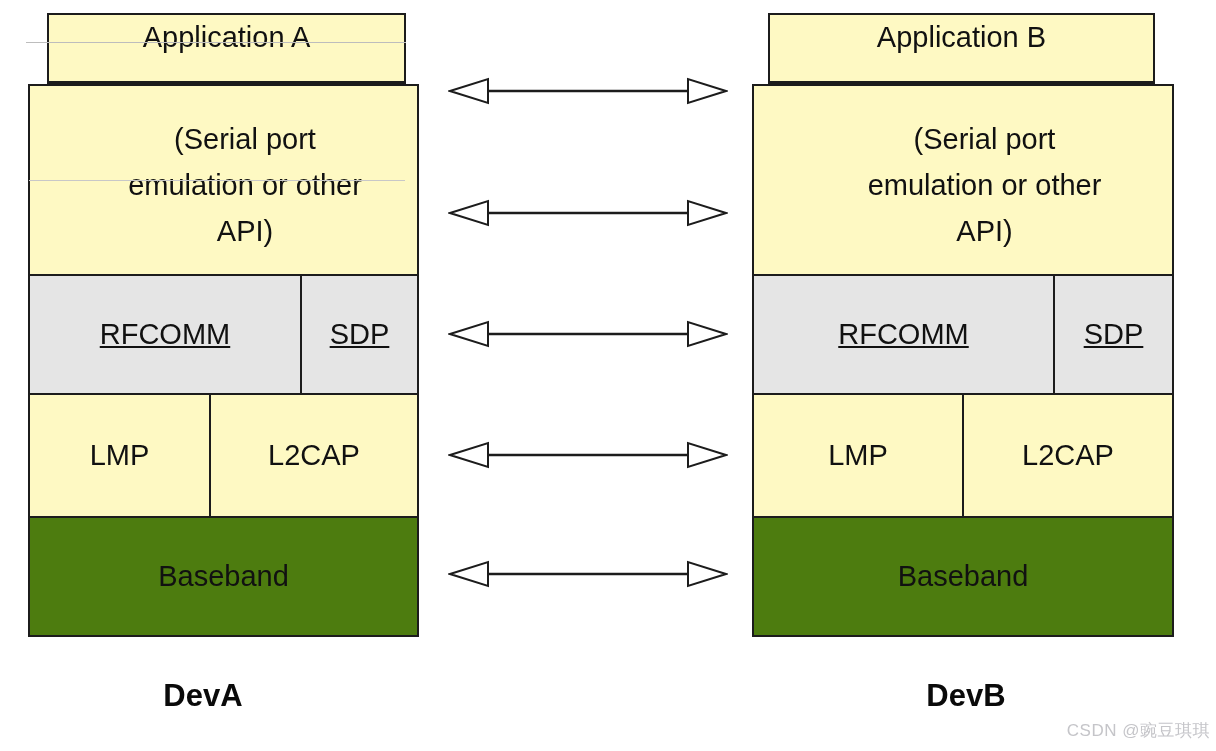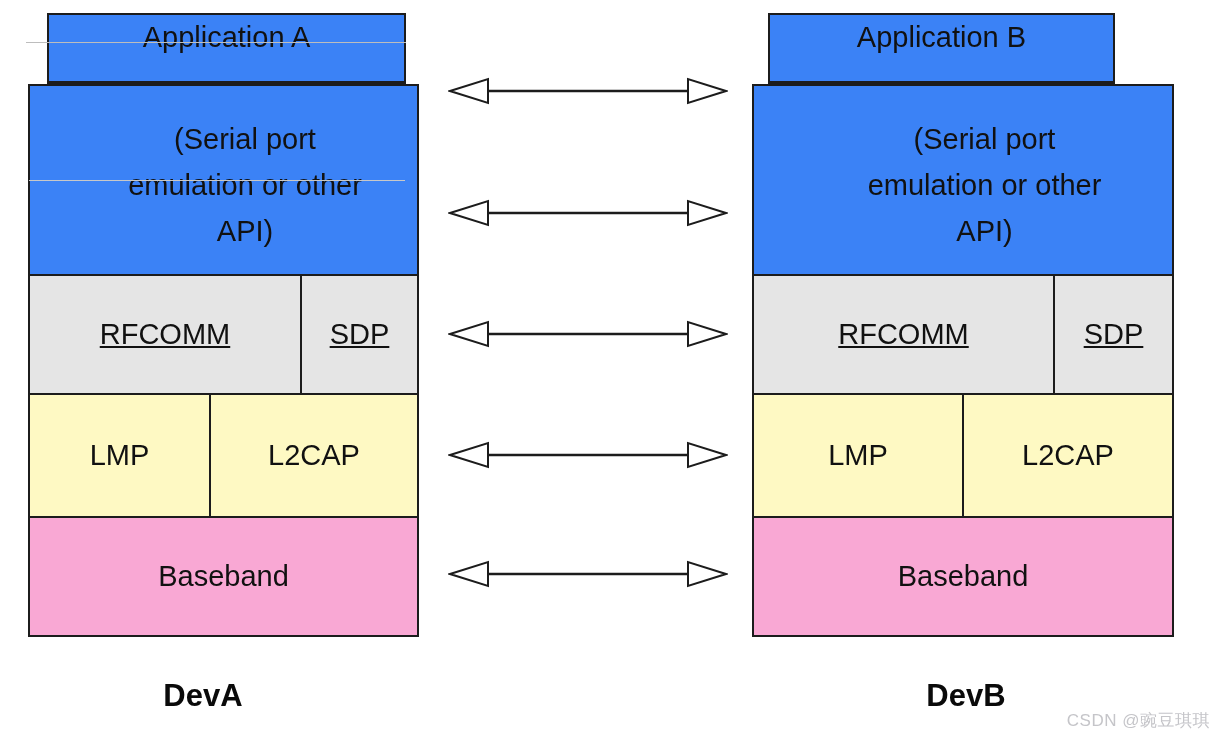--- a/index.html
+++ b/index.html
@@ -9,21 +9,21 @@
     width: 1216px;
     height: 751px;
     background: #ffffff;
     font-family: "Liberation Sans", sans-serif;
     color: #111111;
     overflow: hidden;
   }
   .box {
     position: absolute;
     border: 2px solid #1c1c1c;
-    background: #3b82f6;
+    background: #fef9c3;
     display: flex;
     align-items: center;
     justify-content: center;
     text-align: center;
   }
   .app-box {
     align-items: flex-start;
     padding-top: 6px;
     font-size: 29px;
     border-bottom-width: 3px;
@@ -34,33 +34,33 @@
     padding-top: 10px;
     font-size: 29px;
     line-height: 46px;
     z-index: 2;
     flex-direction: column;
   }
   .serial-box .line { width: 100%; padding-left: 43px; }
   .cell { font-size: 29px; z-index: 1; }
   .row-light  { background: #e5e5e5; text-decoration: underline; }
   .row-medium { background: #fef9c3; }
-  .row-dark   { background: #f9a8d4; }
+  .row-dark   { background: #4d7c0f; }
 
   
   .appA      { left: 47px;  top: 13px;  width: 359px; height: 71px; }
   .serialA   { left: 28px;  top: 84px;  width: 391px; height: 192px; }
   .rfcommA   { left: 28px;  top: 274px; width: 274px; height: 121px; }
   .sdpA      { left: 300px; top: 274px; width: 119px; height: 121px; }
   .lmpA      { left: 28px;  top: 393px; width: 183px; height: 125px; }
   .l2capA    { left: 209px; top: 393px; width: 210px; height: 125px; }
   .basebandA { left: 28px;  top: 516px; width: 391px; height: 121px; }
 
   
-  .appB      { left: 768px;  top: 13px;  width: 347px; height: 71px; }
+  .appB      { left: 768px;  top: 13px;  width: 387px; height: 71px; }
   .serialB   { left: 752px;  top: 84px;  width: 422px; height: 192px; }
   .rfcommB   { left: 752px;  top: 274px; width: 303px; height: 121px; }
   .sdpB      { left: 1053px; top: 274px; width: 121px; height: 121px; }
   .lmpB      { left: 752px;  top: 393px; width: 212px; height: 125px; }
   .l2capB    { left: 962px;  top: 393px; width: 212px; height: 125px; }
   .basebandB { left: 752px;  top: 516px; width: 422px; height: 121px; }
 
   .device-label {
     position: absolute;
     top: 678px;
@@ -85,21 +85,21 @@
     height: 1px;
     background: #bdbdbd;
     z-index: 4;
   }
   .artifact-1 { left: 26px; top: 42px;  width: 380px; }
   .artifact-2 { left: 29px; top: 180px; width: 376px; background: #c8c8c8; }
 
   .watermark {
     position: absolute;
     right: 6px;
-    bottom: 19px;
+    bottom: 9px;
     font-size: 17px;
     color: #c5c5c9;
     letter-spacing: 0.5px;
   }
 </style>
 </head>
 <body>
 
 <div class="canvas">
 

